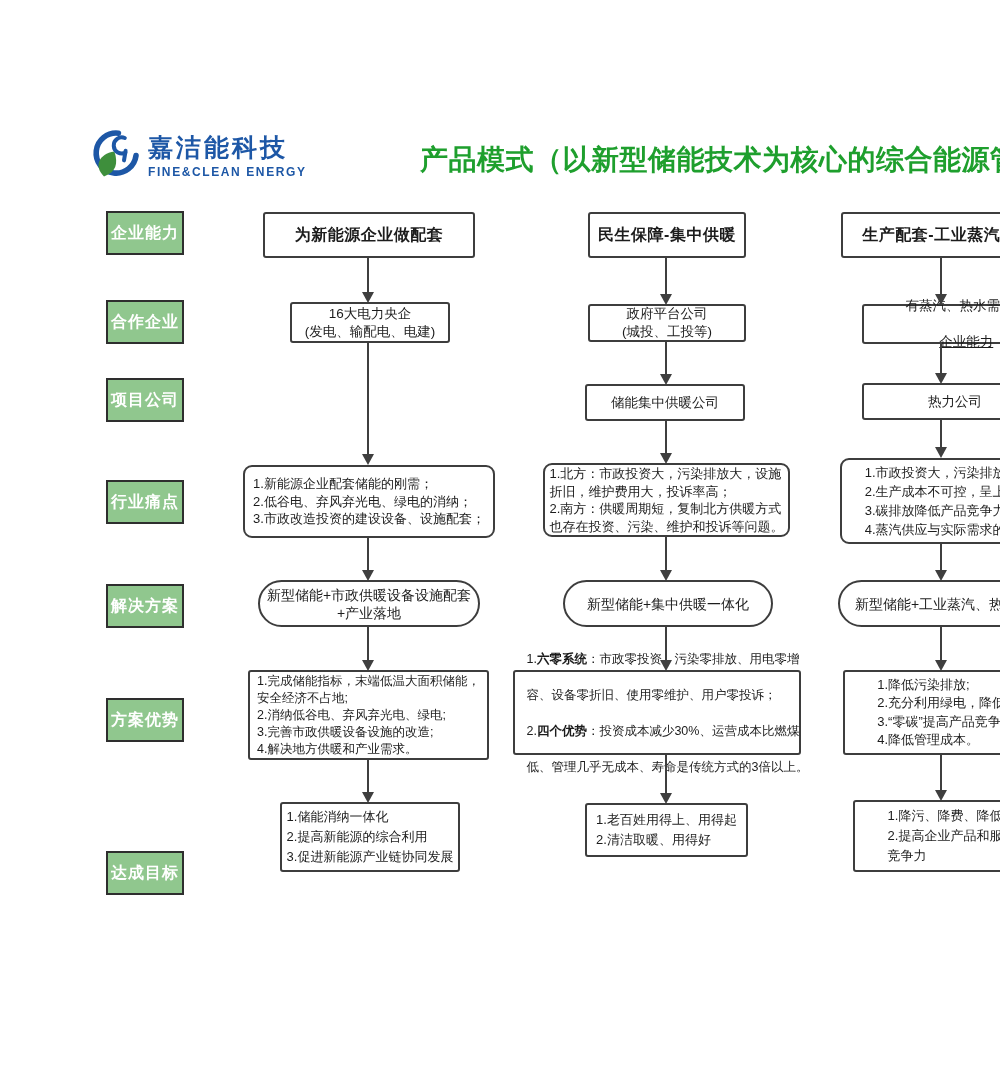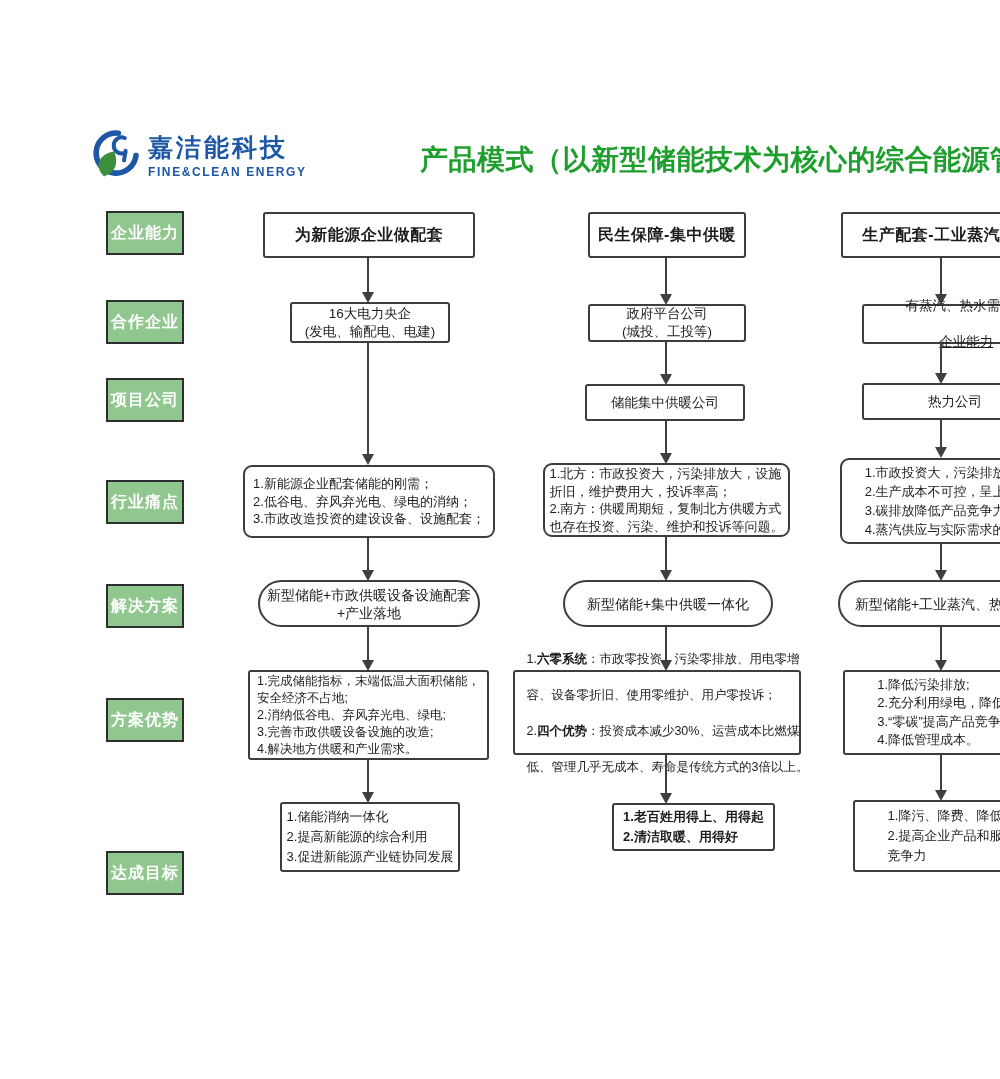--- a/index.html
+++ b/index.html
@@ -109,21 +109,21 @@
     <div class="txt" style="font-size:14px;">新型储能+集中供暖一体化</div>
   </div>
   <div class="node" style="left:513px;top:670px;width:288px;height:85px;">
     <div class="txt left" style="font-size:12.5px;line-height:18px;">
       <span>1.</span><span class="b">六零系统</span><span>：市政零投资、污染零排放、用电零增</span><br>
       <span>容、设备零折旧、使用零维护、用户零投诉；</span><br>
       <span>2.</span><span class="b">四个优势</span><span>：投资成本减少30%、运营成本比燃煤</span><br>
       <span>低、管理几乎无成本、寿命是传统方式的3倍以上。</span>
     </div>
   </div>
-  <div class="node" style="left:612px;top:803px;width:163px;height:48px;font-weight:bold;">
+  <div class="node" style="left:585px;top:803px;width:163px;height:54px;">
     <div class="txt left goaltxt">1.老百姓用得上、用得起
 2.清洁取暖、用得好</div>
   </div>
 
   <div class="node" style="left:841px;top:212px;width:230px;height:46px;">
     <div class="txt cap">生产配套-工业蒸汽、热水</div>
   </div>
   <div class="node" style="left:862px;top:304px;width:186px;height:40px;">
     <div class="txt">
       <span>有蒸汽、热水需求的</span><br>

